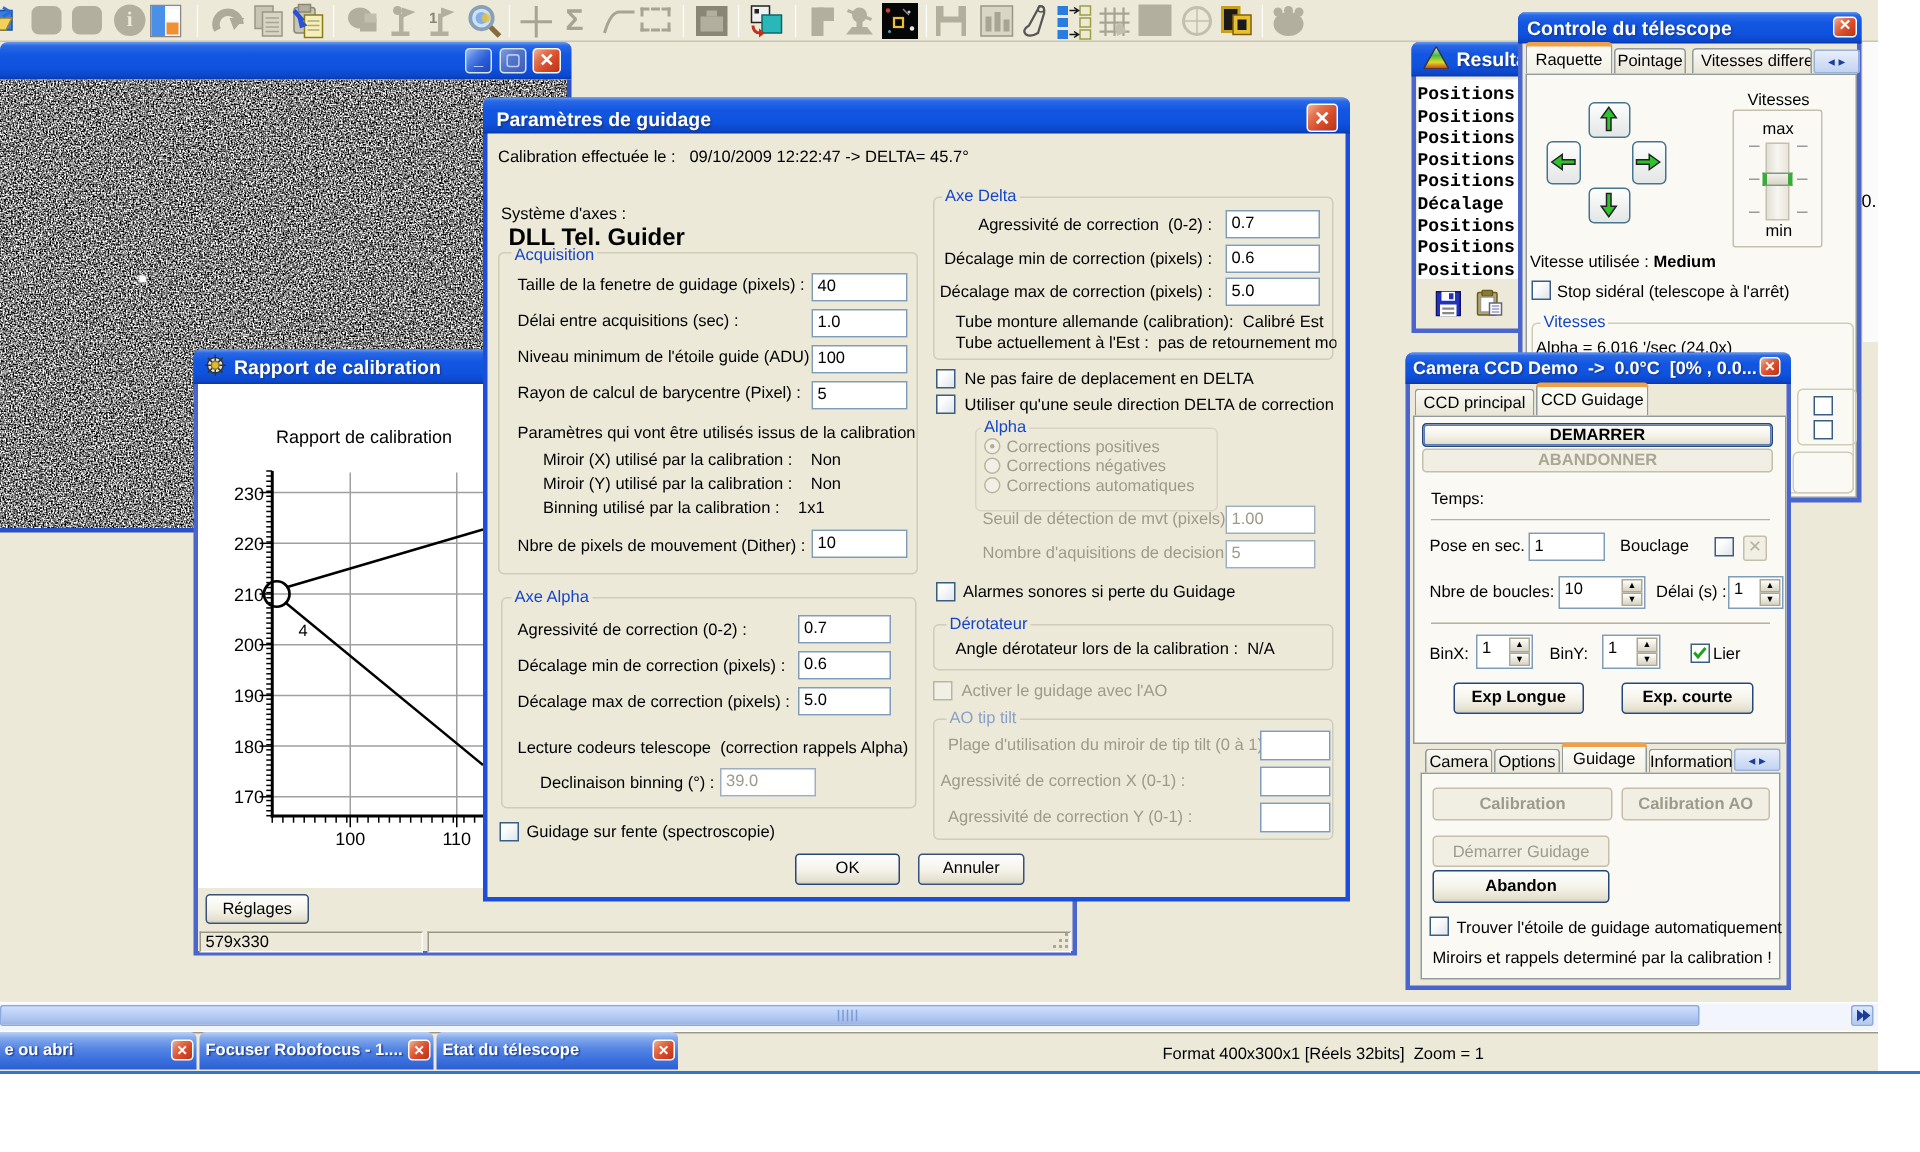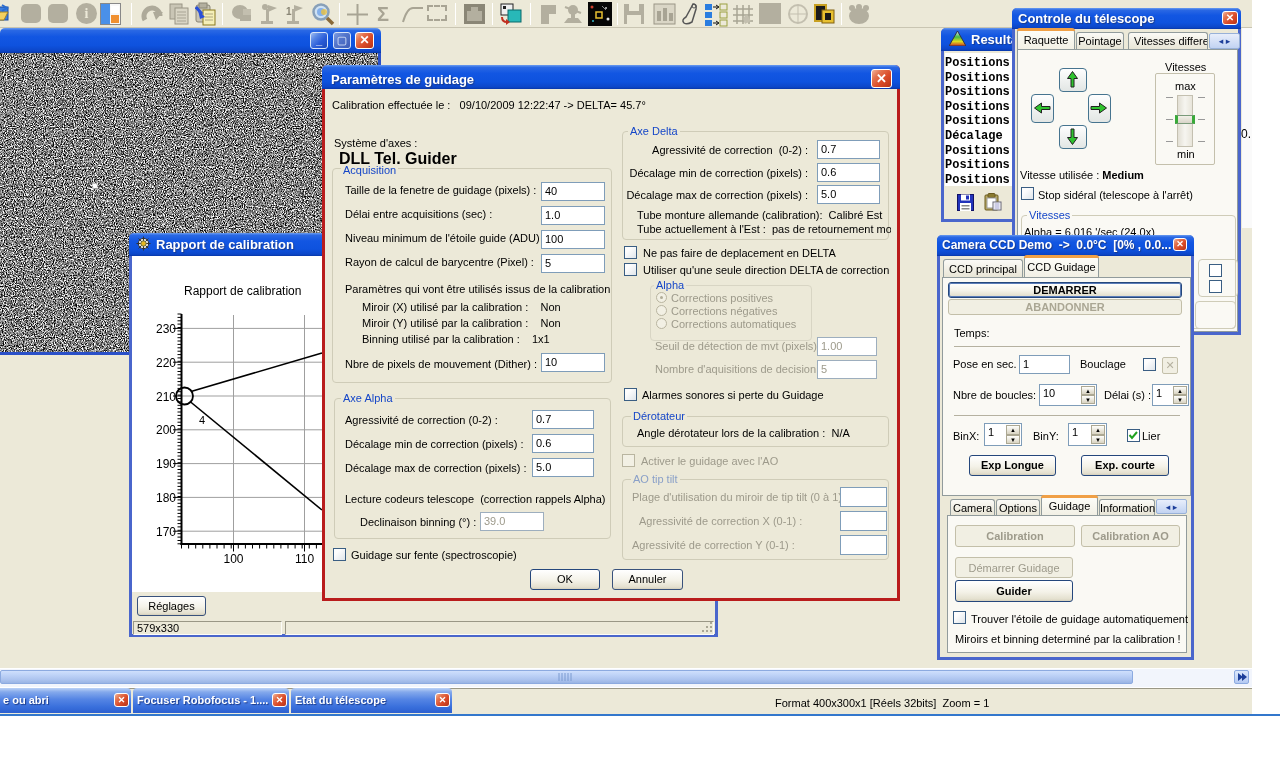--- a/index.html
+++ b/index.html
@@ -614,27 +614,27 @@
 
   <div class="tabI" style="left:10px;top:261px;width:45px;height:16px;line-height:16px">Camera</div>
   <div class="tabI" style="left:56px;top:261px;width:44px;height:16px;line-height:16px">Options</div>
   <div class="tabA" style="left:101px;top:258px;width:57px;height:19px;line-height:19px">Guidage</div>
   <div class="tabI" style="left:159px;top:261px;width:56px;height:16px;line-height:16px">Information</div>
   <div class="ab" style="left:216px;top:261px;width:31px;height:15px;background:linear-gradient(180deg,#e8eefb,#c2d3f2);border:1px solid #98b1d8;border-radius:2px;color:#1c3e9a;font-size:9px;text-align:center;line-height:14px">◂&nbsp;▸</div>
   <div class="pane" style="left:7px;top:277px;width:240px;height:138px"></div>
   <div class="btnd" style="left:15px;top:287px;width:120px;height:22px;font-weight:bold;line-height:21px">Calibration</div>
   <div class="btnd" style="left:141px;top:287px;width:99px;height:22px;font-weight:bold;line-height:21px">Calibration AO</div>
   <div class="btnd" style="left:15px;top:319px;width:118px;height:21px;font-weight:normal;line-height:20px">Démarrer Guidage</div>
-  <div class="btn" style="left:15px;top:342px;width:118px;height:22px;font-weight:bold;line-height:20px;border:1px solid #25477c">Guider</div>
+  <div class="btn" style="left:15px;top:342px;width:118px;height:22px;font-weight:bold;line-height:20px;border:1px solid #25477c">Abandon</div>
   <div class="cb" style="left:13px;top:373px"></div>
   <div class="lb" style="left:31px;top:375px">Trouver l'étoile de guidage automatiquement</div>
-  <div class="lb" style="left:15px;top:395px">Miroirs et binning determiné par la calibration !</div>
+  <div class="lb" style="left:15px;top:395px">Miroirs et rappels determiné par la calibration !</div>
 </div>
 
-<div class="ab" style="left:322px;top:65px;width:578px;height:536px;background:#ece9d8;border:3px solid #b91c1c;border-radius:5px 5px 0 0">
+<div class="ab" style="left:322px;top:65px;width:578px;height:536px;background:#ece9d8;border:3px solid #1d4ed8;border-radius:5px 5px 0 0">
   <div class="cap" style="position:absolute;left:-3px;top:-3px;width:578px;height:24px">
     <span class="capt" style="left:9px;top:7px">Paramètres de guidage</span>
     <div class="xb" style="left:549px;top:4px;width:21px;height:19px;line-height:17px;font-size:13px">✕</div>
   </div>
   <div class="lb" style="left:7px;top:31px">Calibration effectuée le :&nbsp;&nbsp; 09/10/2009 12:22:47 -&gt; DELTA= 45.7°</div>
   <div class="lb" style="left:9px;top:69px">Système d'axes :</div>
   <div class="lb" style="left:14px;top:82px;font-weight:bold;font-size:16px">DLL Tel. Guider</div>
 
   <div class="gb" style="left:7px;top:100px;width:280px;height:215px"></div>
   <div class="gl" style="left:16px;top:96px">Acquisition</div>
@@ -701,21 +701,21 @@
   <div class="lb" style="left:317px;top:321px">Alarmes sonores si perte du Guidage</div>
   <div class="gb" style="left:297px;top:348px;width:267px;height:31px"></div>
   <div class="gl" style="left:306px;top:342px">Dérotateur</div>
   <div class="lb" style="left:312px;top:359px">Angle dérotateur lors de la calibration :&nbsp; N/A</div>
   <div class="cbd" style="left:297px;top:386px"></div>
   <div class="lbg" style="left:316px;top:387px">Activer le guidage avec l'AO</div>
   <div class="gb" style="left:297px;top:411px;width:267px;height:81px"></div>
   <div class="gl" style="left:306px;top:405px;color:#8aa0c8">AO tip tilt</div>
   <div class="lbg" style="left:307px;top:423px">Plage d'utilisation du miroir de tip tilt (0 à 1) :</div>
   <div class="inp" style="left:515px;top:419px;width:47px;height:20px"></div>
-  <div class="lbg" style="left:314px;top:447px">Agressivité de correction X (0-1) :</div>
+  <div class="lbg" style="left:302px;top:447px">Agressivité de correction X (0-1) :</div>
   <div class="inp" style="left:515px;top:443px;width:47px;height:20px"></div>
   <div class="lbg" style="left:307px;top:471px">Agressivité de correction Y (0-1) :</div>
   <div class="inp" style="left:515px;top:467px;width:47px;height:20px"></div>
 </div>
 
 <div class="ab" style="left:0;top:668px;width:1252px;height:19px;background:#f2f5fc;border-top:1px solid #fff"></div>
 <div class="ab" style="left:0;top:670px;width:1133px;height:14px;background:linear-gradient(180deg,#cfdffc 0%,#c0d4f8 30%,#adc4ef 70%,#9ab4e4 100%);border:1px solid #8caae0;border-radius:2px"></div>
 <svg class="ab" style="left:558px;top:673px" width="14" height="8">
     <g stroke="#7a9ad0" stroke-width="1">
       <line x1="1" y1="0" x2="1" y2="8"></line>

